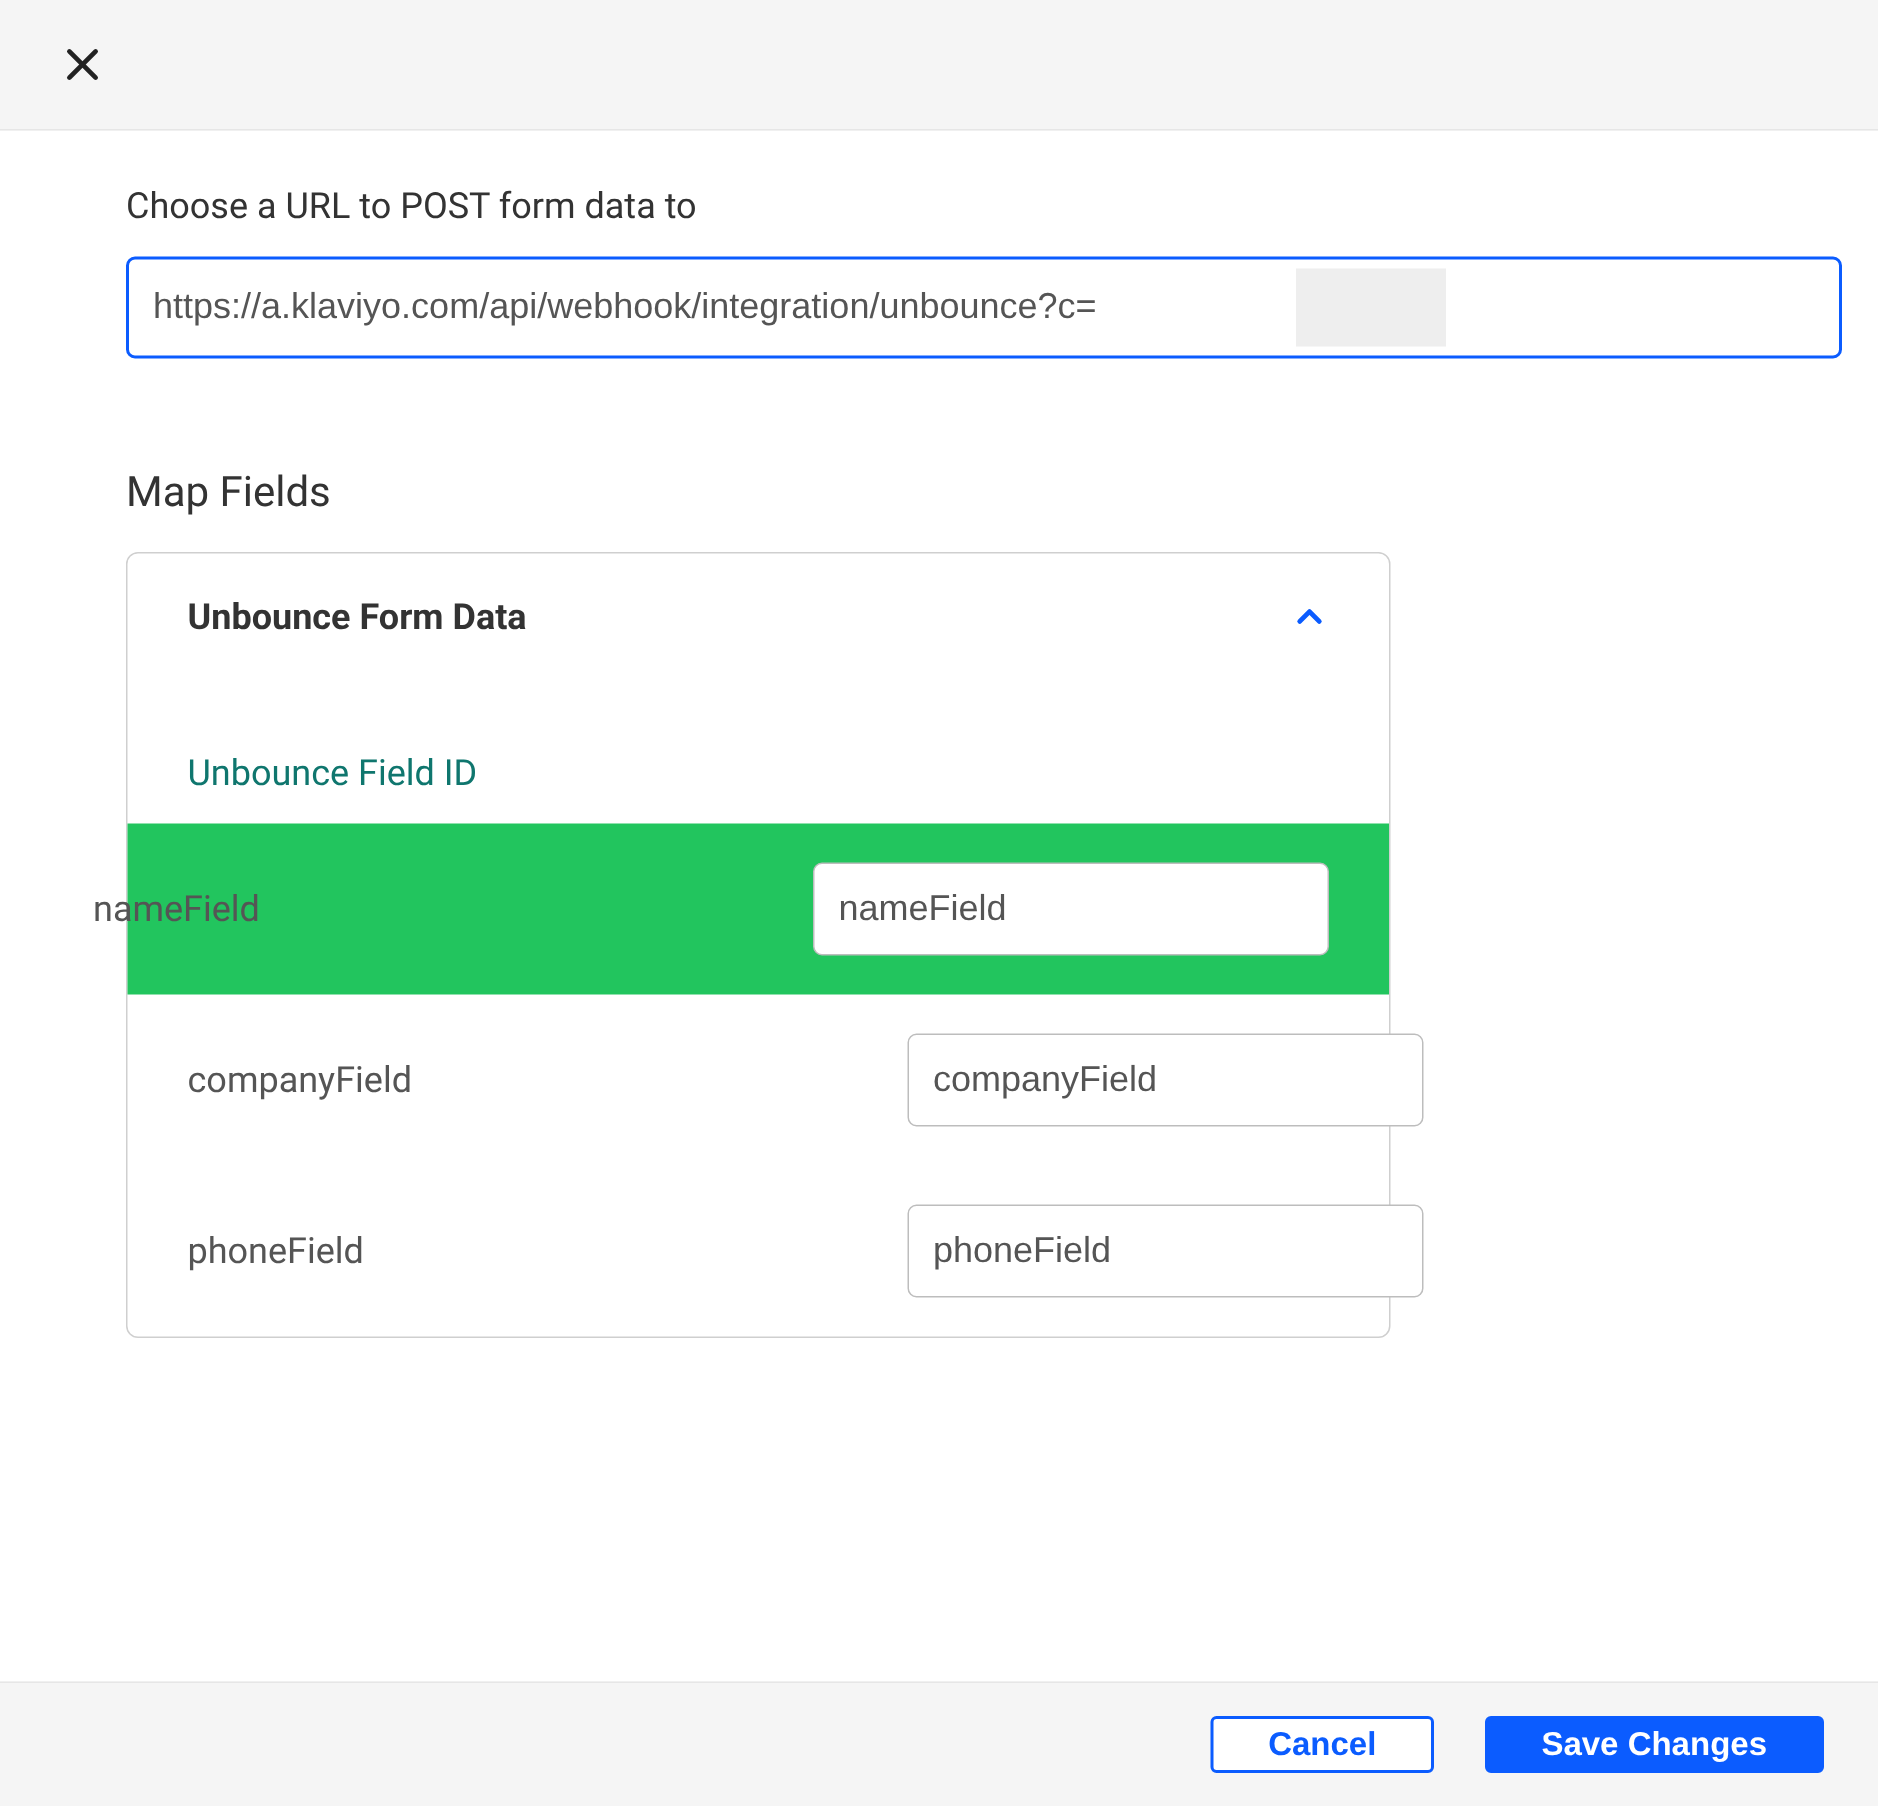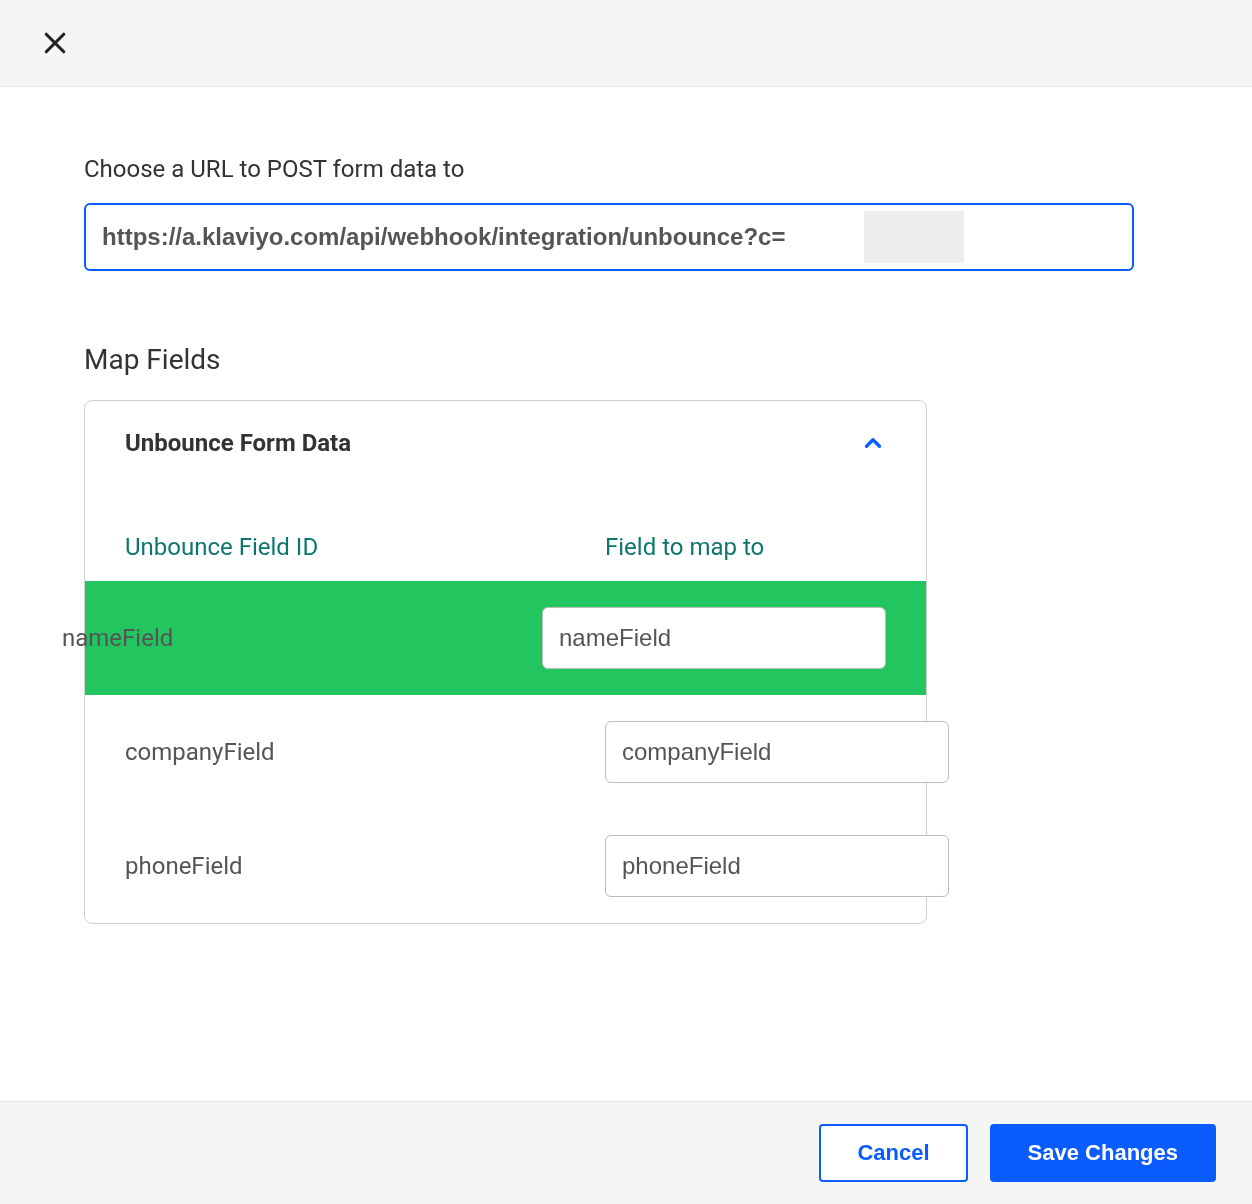--- a/index.html
+++ b/index.html
@@ -39,32 +39,30 @@
     justify-content: center;
   }
   .modal-body {
     padding: 36px 84px 0 84px;
   }
   .section-label {
     font-size: 24px;
     color: #333;
     margin-bottom: 20px;
     font-weight: 400;
-    margin-top: 32px;
   }
   .url-input {
-    width: 1050px;
+    width: 1144px;
     font-size: 24px;
     padding: 18px 16px;
     border: 2px solid #0b5cff;
     border-radius: 6px;
     color: #555;
     outline: none;
     position: relative;
-    font-weight: bold;
   }
   .url-wrap {
     position: relative;
     width: 1050px;
   }
   .redact {
     position: absolute;
     top: 8px;
     height: 52px;
     background: #eee;
@@ -139,23 +137,24 @@
     background: #f5f5f5;
     display: flex;
     justify-content: flex-end;
     gap: 22px;
     padding: 22px 36px;
     border-top: 1px solid #e6e6e6;
   }
   .btn {
     font-size: 22px;
     font-weight: 700;
-    padding: 14px 36px;
+    padding: 4px 36px;
     border-radius: 4px;
     cursor: pointer;
+    margin-left: 12px;
   }
   .btn-cancel {
     background: #fff;
     border: 2px solid #0b5cff;
     color: #0b5cff;
   }
   .btn-save {
     background: #0b5cff;
     border: 2px solid #0b5cff;
     color: #ffffff;
@@ -186,21 +185,20 @@
   <div class="data-panel">
     <div class="panel-header">
       <div class="panel-title">Unbounce Form Data</div>
       <svg class="chevron" width="26" height="26" viewBox="0 0 24 24" fill="none" stroke="#0b5cff" stroke-width="3" stroke-linecap="round" stroke-linejoin="round">
         <polyline points="6 15 12 9 18 15"></polyline>
       </svg>
     </div>
 
     <div class="table-headers">
       <div class="th col-left">Unbounce Field ID</div>
-      <div class="th col-right">Field to map to</div>
     </div>
 
     <div class="map-row alt">
       <div class="field-id">nameField</div>
       <input class="field-input" type="text" value="nameField" style="">
     </div>
 
     <div class="map-row">
       <div class="field-id">companyField</div>
       <input class="field-input" type="text" value="companyField" style="">

